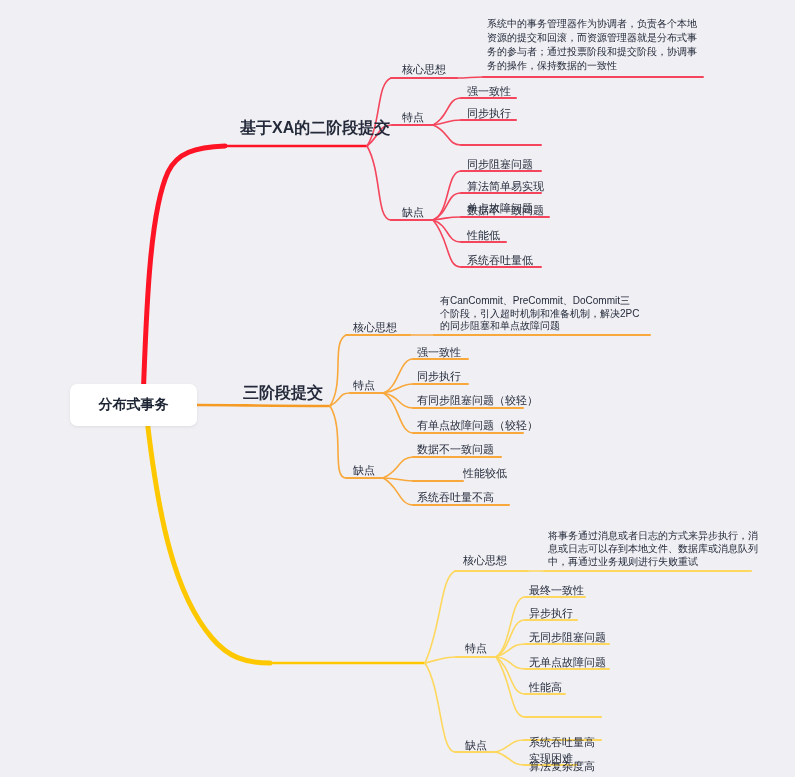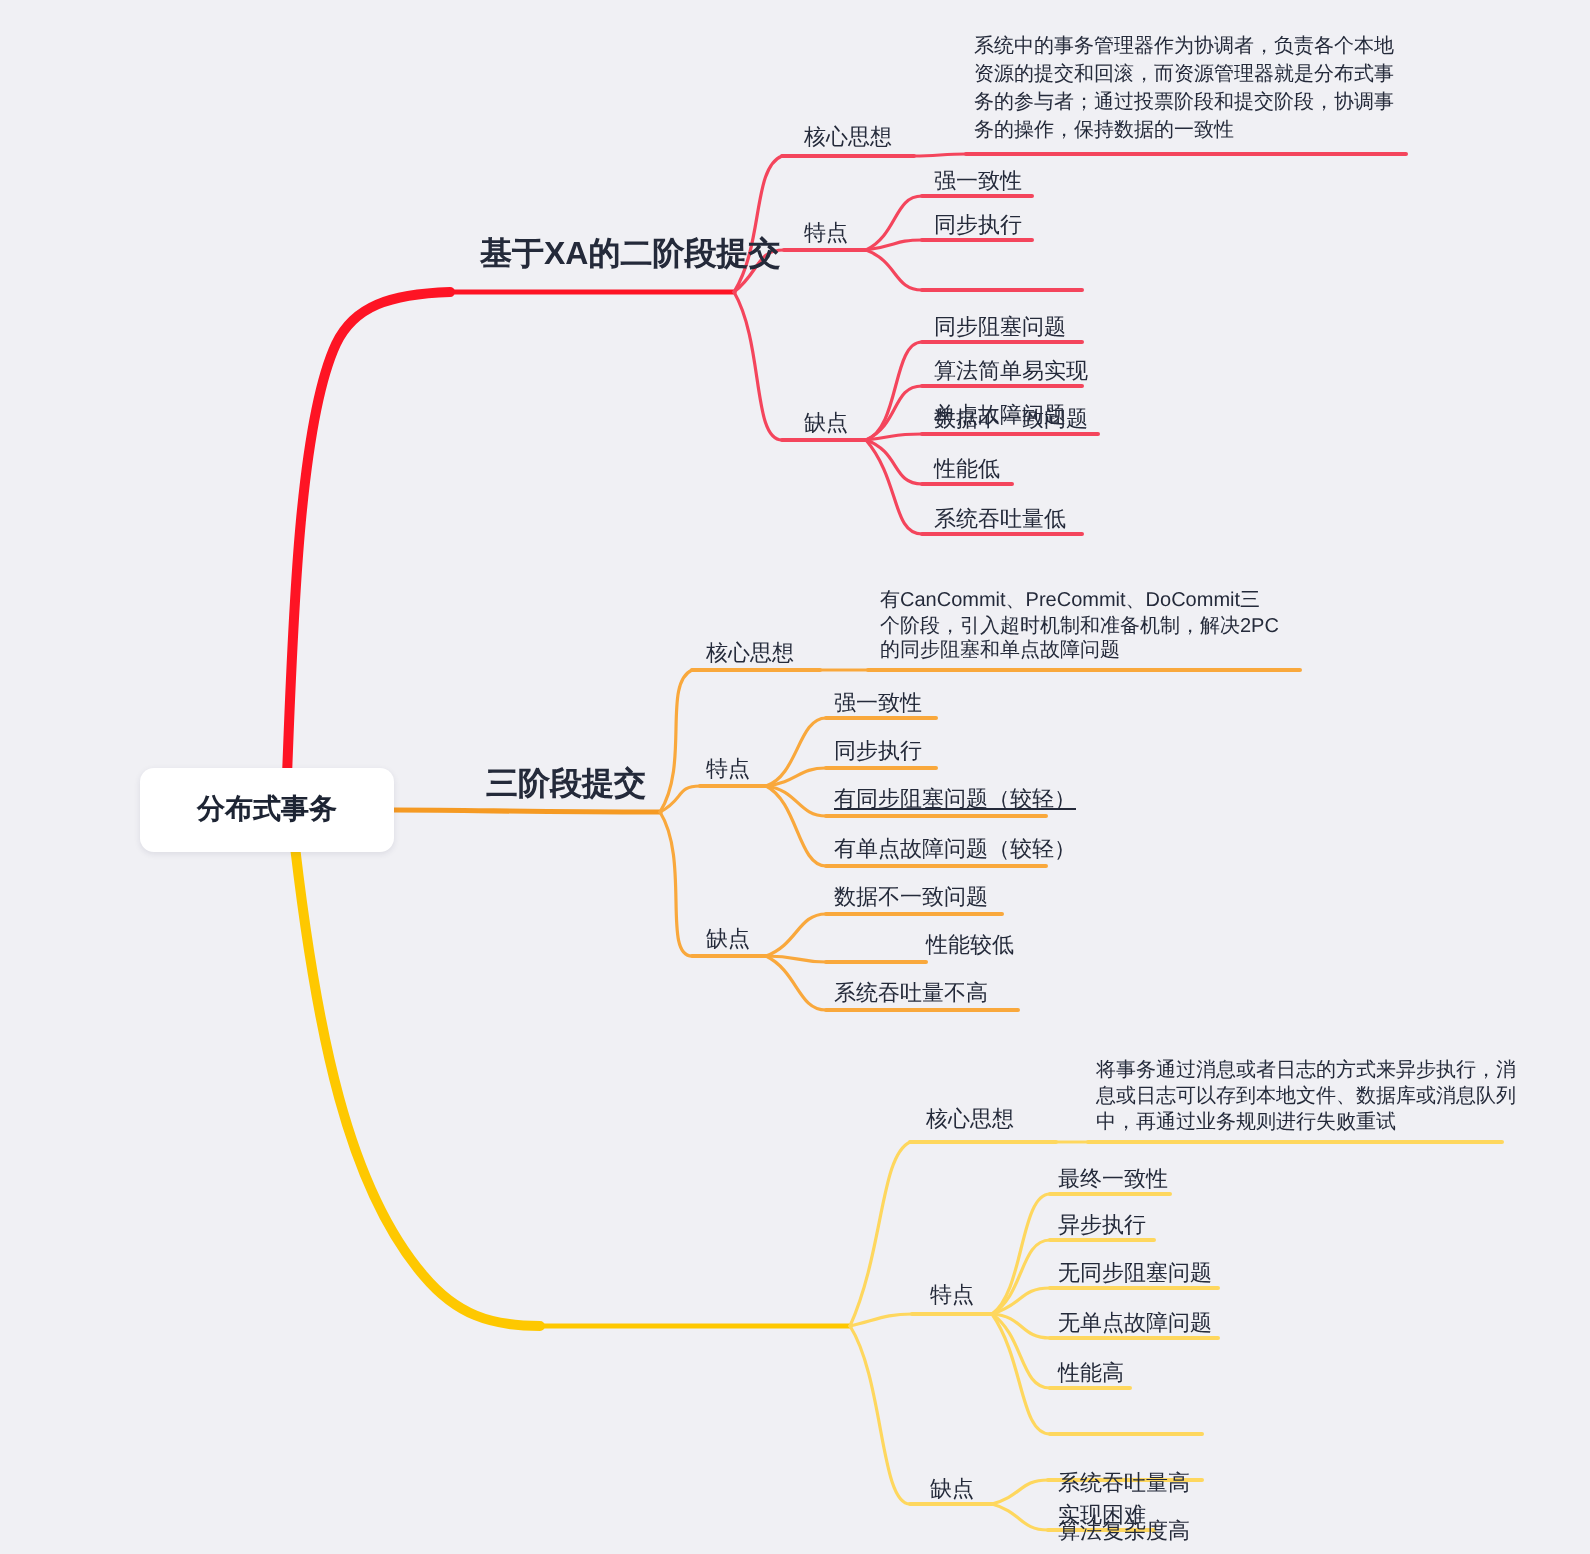--- a/index.html
+++ b/index.html
@@ -162,21 +162,21 @@
 <div class="lbl" style="left:467px;top:204px;">数据不一致问题</div>
 <div class="lbl" style="left:467px;top:229px;">性能低</div>
 <div class="lbl" style="left:467px;top:254px;">系统吞吐量低</div>
 
 <div class="branch-lbl" style="left:243px;top:386px;">三阶段提交</div>
 <div class="lbl" style="left:353px;top:321px;">核心思想</div>
 <div class="para" style="left:440px;top:295px;width:200px;line-height:12.5px;">有CanCommit、PreCommit、DoCommit三个阶段，引入超时机制和准备机制，解决2PC的同步阻塞和单点故障问题</div>
 <div class="lbl" style="left:353px;top:379px;">特点</div>
 <div class="lbl" style="left:417px;top:346px;">强一致性</div>
 <div class="lbl" style="left:417px;top:370px;">同步执行</div>
-<div class="lbl" style="left:417px;top:394px;text-decoration:underline;">有同步阻塞问题（较轻）</div>
+<div class="lbl" style="left:417px;top:394px;">有同步阻塞问题（较轻）</div>
 <div class="lbl" style="left:417px;top:419px;">有单点故障问题（较轻）</div>
 <div class="lbl" style="left:353px;top:464px;">缺点</div>
 <div class="lbl" style="left:417px;top:443px;">数据不一致问题</div>
 <div class="lbl" style="left:417px;top:467px;margin-left:46px;">性能较低</div>
 <div class="lbl" style="left:417px;top:491px;">系统吞吐量不高</div>
 
 <div class="lbl" style="left:463px;top:554px;">核心思想</div>
 <div class="para" style="left:548px;top:529px;width:216px;line-height:13px;">将事务通过消息或者日志的方式来异步执行，消息或日志可以存到本地文件、数据库或消息队列中，再通过业务规则进行失败重试</div>
 <div class="lbl" style="left:465px;top:642px;">特点</div>
 <div class="lbl" style="left:529px;top:584px;">最终一致性</div>

